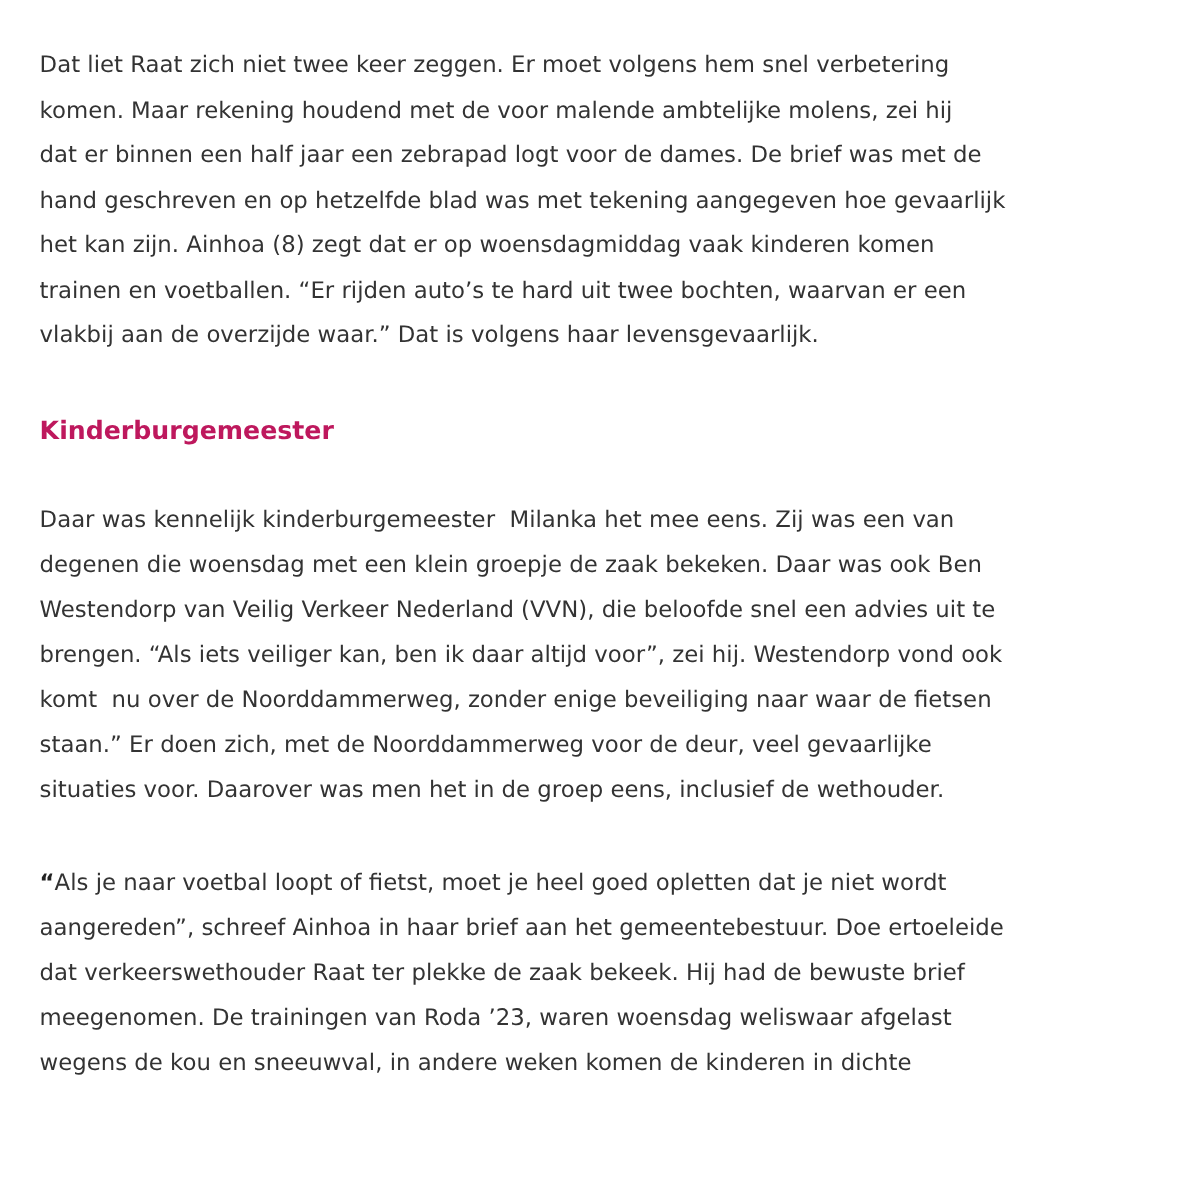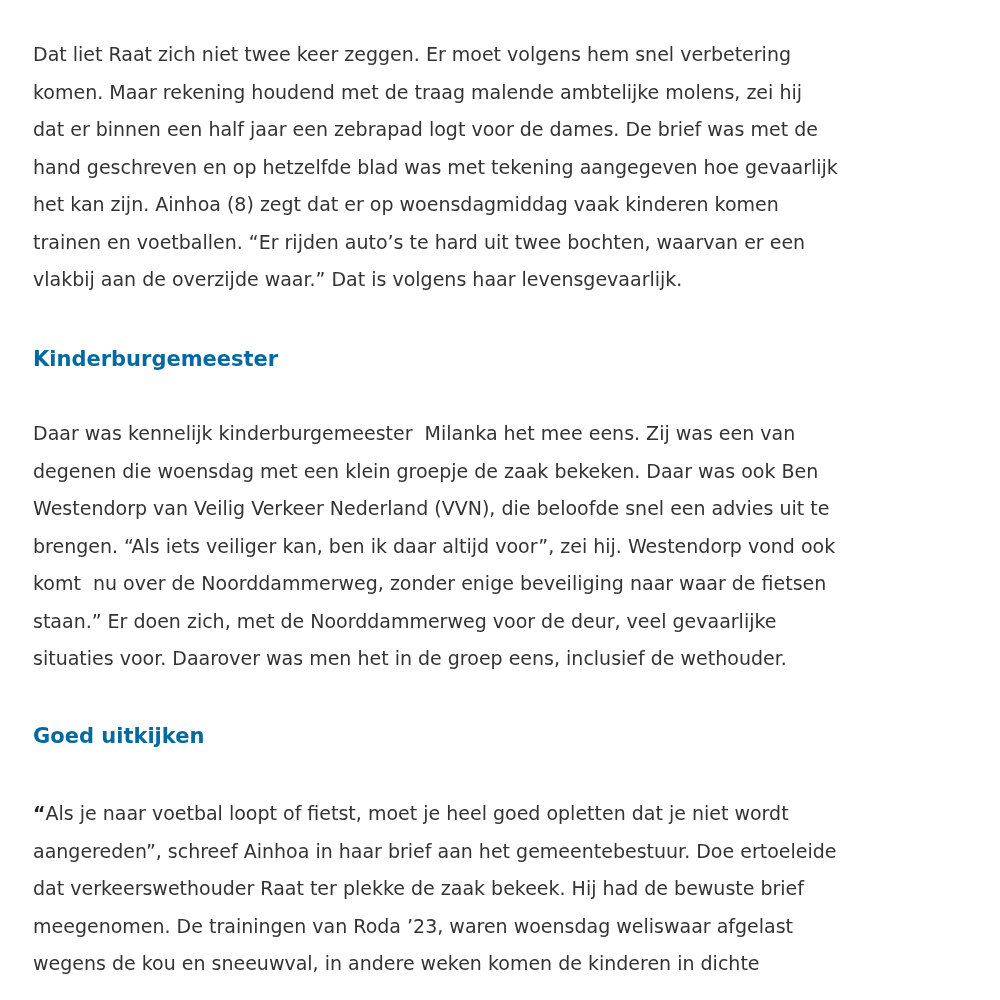--- a/index.html
+++ b/index.html
@@ -23,59 +23,58 @@
   .para { margin: 0; }
   .line {
     height: 37.5px;
     line-height: 37.5px;
     white-space: pre;
   }
   .section-heading {
     margin: 0;
     font-size: 21px;
     font-weight: bold;
-    color: #0369a1;
+    color: #be185d;
     height: 37.5px;
     line-height: 37.5px;
     white-space: pre;
   }
   .heading-1 { margin-top: 42px; }
   .para-2 { margin-top: 37px; }
   .heading-2 { margin-top: 40px; }
   .para-3 { margin-top: 40px; }
   .bold-quote { font-weight: bold; color: #222222; }
 </style>
 </head>
 <body>
 
 <div class="article">
 
   <div class="para para-1">
     <div class="line">Dat liet Raat zich niet twee keer zeggen. Er moet volgens hem snel verbetering</div>
-    <div class="line">komen. Maar rekening houdend met de traag malende ambtelijke molens, zei hij</div>
+    <div class="line">komen. Maar rekening houdend met de voor malende ambtelijke molens, zei hij</div>
     <div class="line">dat er binnen een half jaar een zebrapad logt voor de dames. De brief was met de</div>
     <div class="line">hand geschreven en op hetzelfde blad was met tekening aangegeven hoe gevaarlijk</div>
     <div class="line">het kan zijn. Ainhoa (8) zegt dat er op woensdagmiddag vaak kinderen komen</div>
     <div class="line">trainen en voetballen. “Er rijden auto’s te hard uit twee bochten, waarvan er een</div>
     <div class="line">vlakbij aan de overzijde waar.” Dat is volgens haar levensgevaarlijk.</div>
   </div>
 
   <h2 class="section-heading heading-1">Kinderburgemeester</h2>
 
   <div class="para para-2">
     <div class="line">Daar was kennelijk kinderburgemeester  Milanka het mee eens. Zij was een van</div>
     <div class="line">degenen die woensdag met een klein groepje de zaak bekeken. Daar was ook Ben</div>
     <div class="line">Westendorp van Veilig Verkeer Nederland (VVN), die beloofde snel een advies uit te</div>
     <div class="line">brengen. “Als iets veiliger kan, ben ik daar altijd voor”, zei hij. Westendorp vond ook</div>
     <div class="line">komt  nu over de Noorddammerweg, zonder enige beveiliging naar waar de fietsen</div>
     <div class="line">staan.” Er doen zich, met de Noorddammerweg voor de deur, veel gevaarlijke</div>
     <div class="line">situaties voor. Daarover was men het in de groep eens, inclusief de wethouder.</div>
   </div>
 
-  <h2 class="section-heading heading-2">Goed uitkijken</h2>
 
   <div class="para para-3">
     <div class="line"><span class="bold-quote">“</span><span>Als je naar voetbal loopt of fietst, moet je heel goed opletten dat je niet wordt</span></div>
     <div class="line">aangereden”, schreef Ainhoa in haar brief aan het gemeentebestuur. Doe ertoeleide</div>
     <div class="line">dat verkeerswethouder Raat ter plekke de zaak bekeek. Hij had de bewuste brief</div>
     <div class="line">meegenomen. De trainingen van Roda ’23, waren woensdag weliswaar afgelast</div>
     <div class="line">wegens de kou en sneeuwval, in andere weken komen de kinderen in dichte</div>
   </div>
 
 </div>

